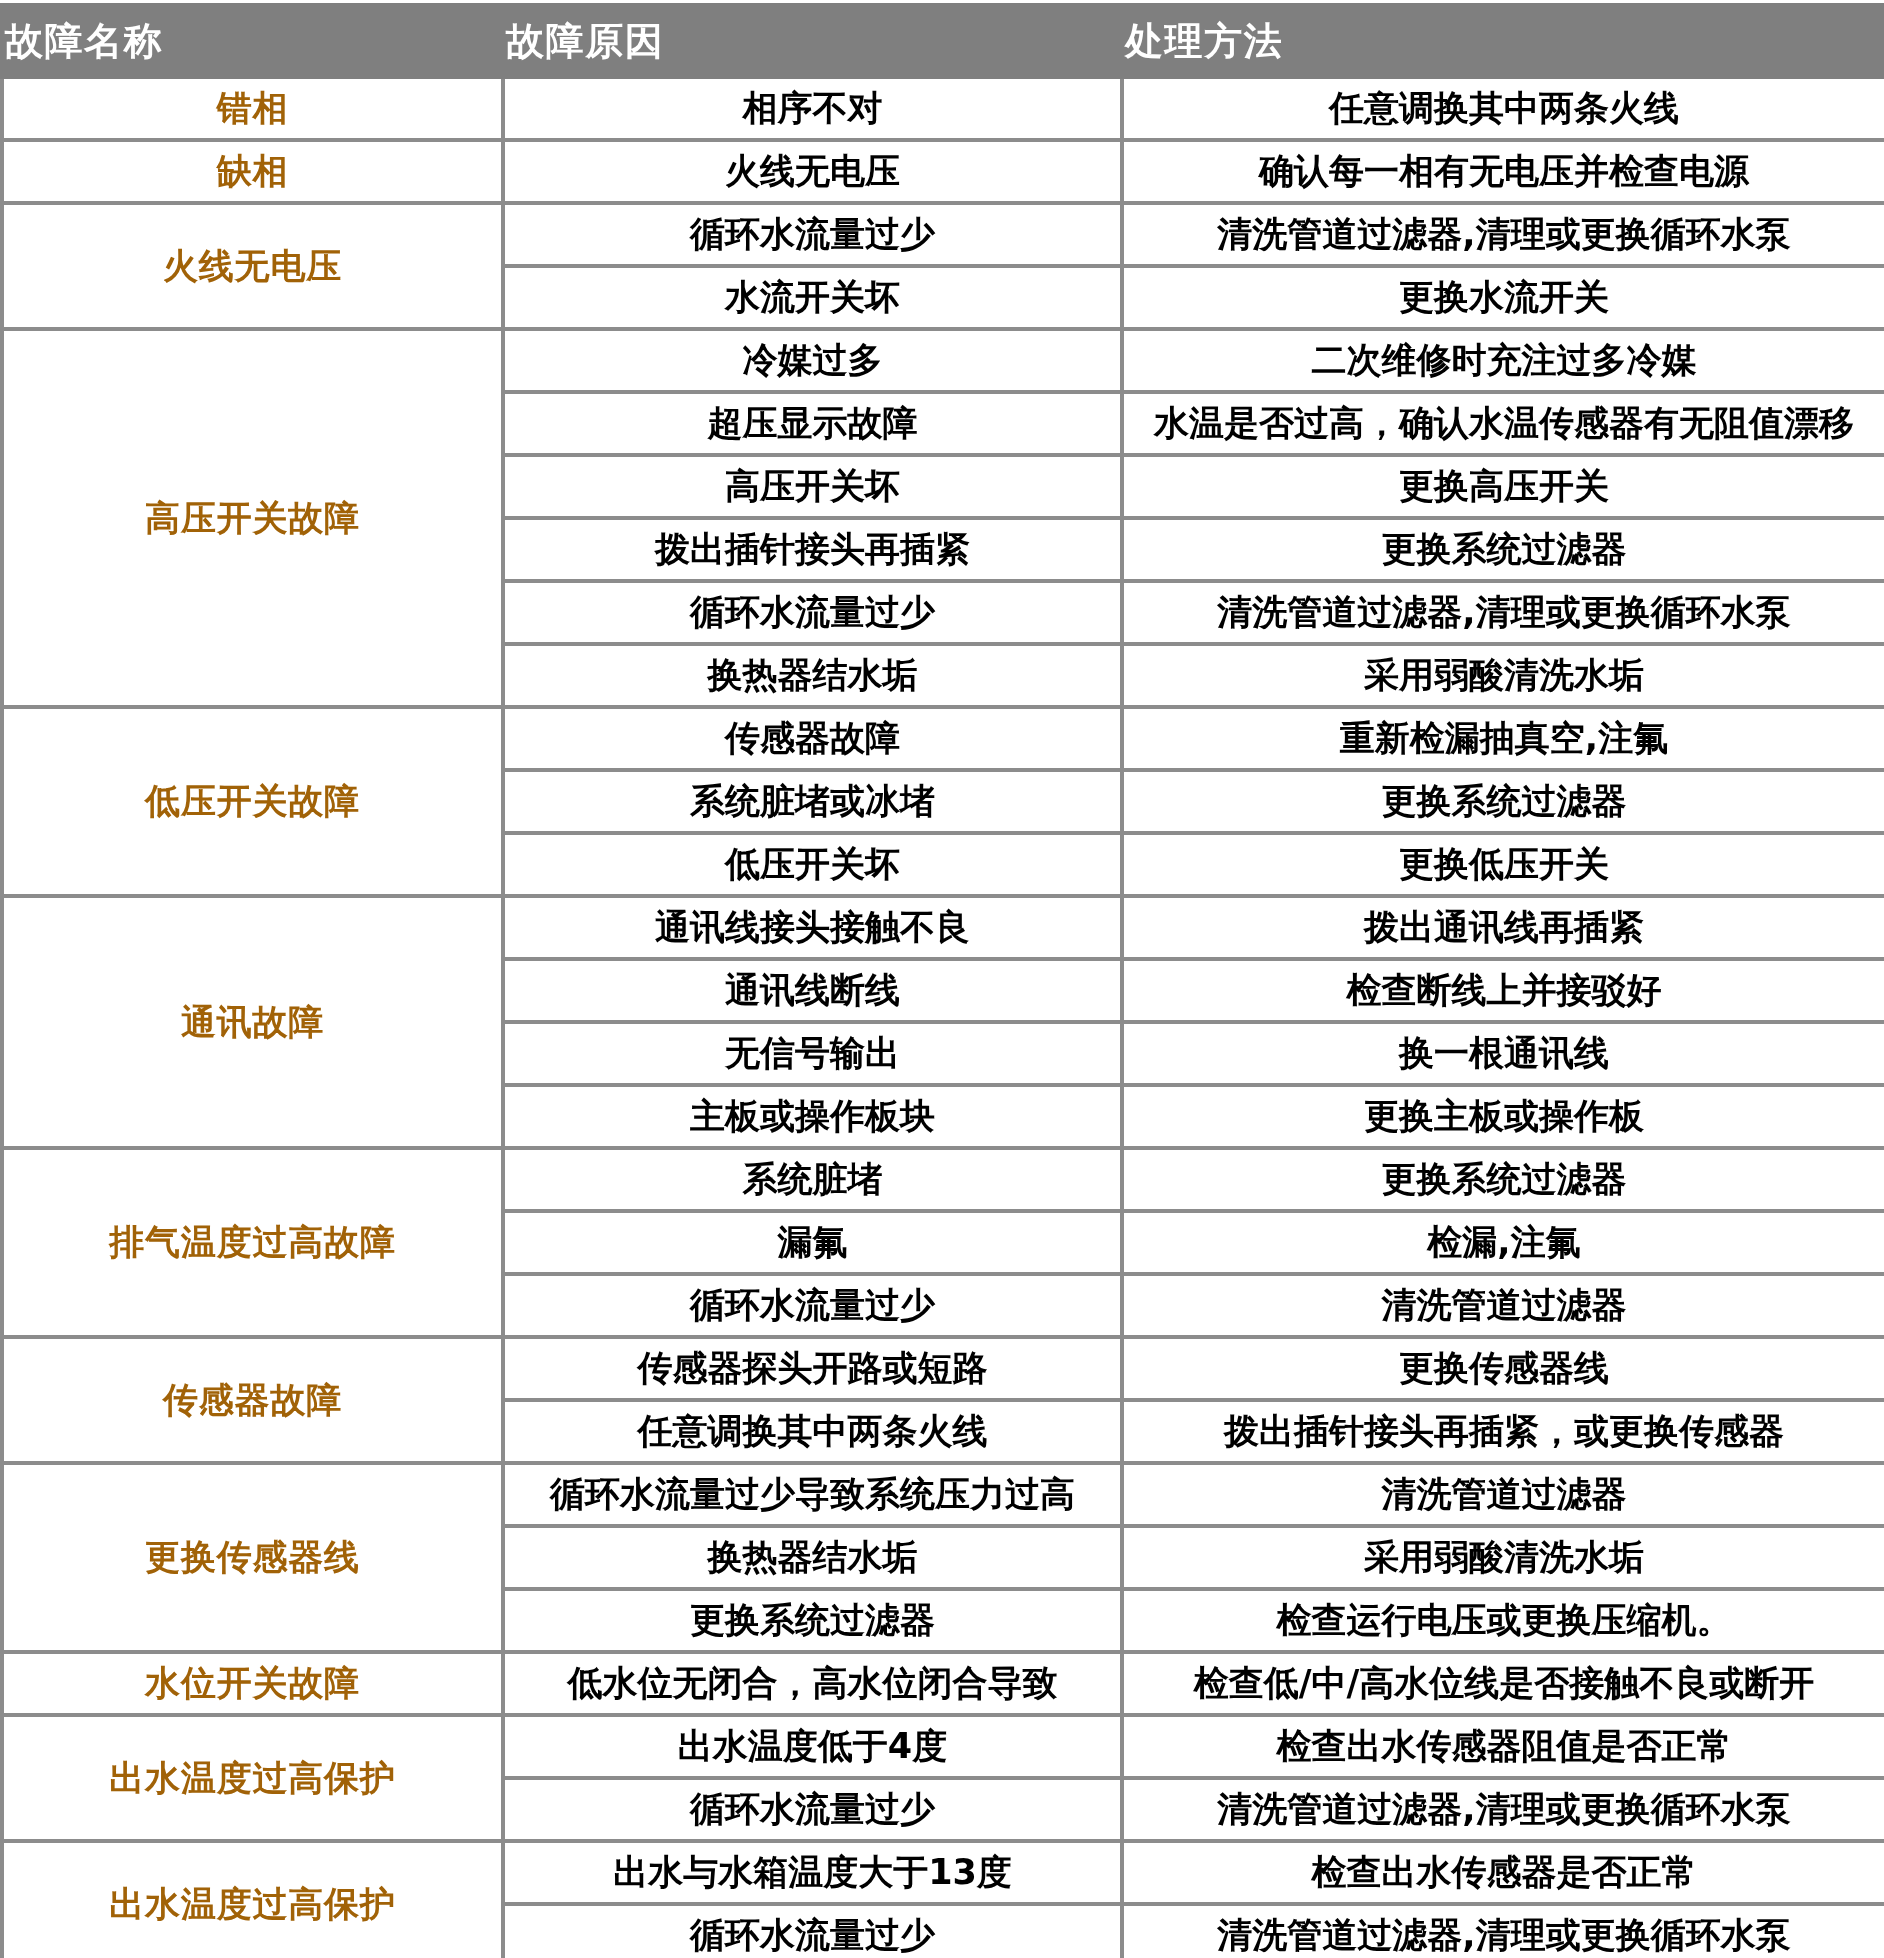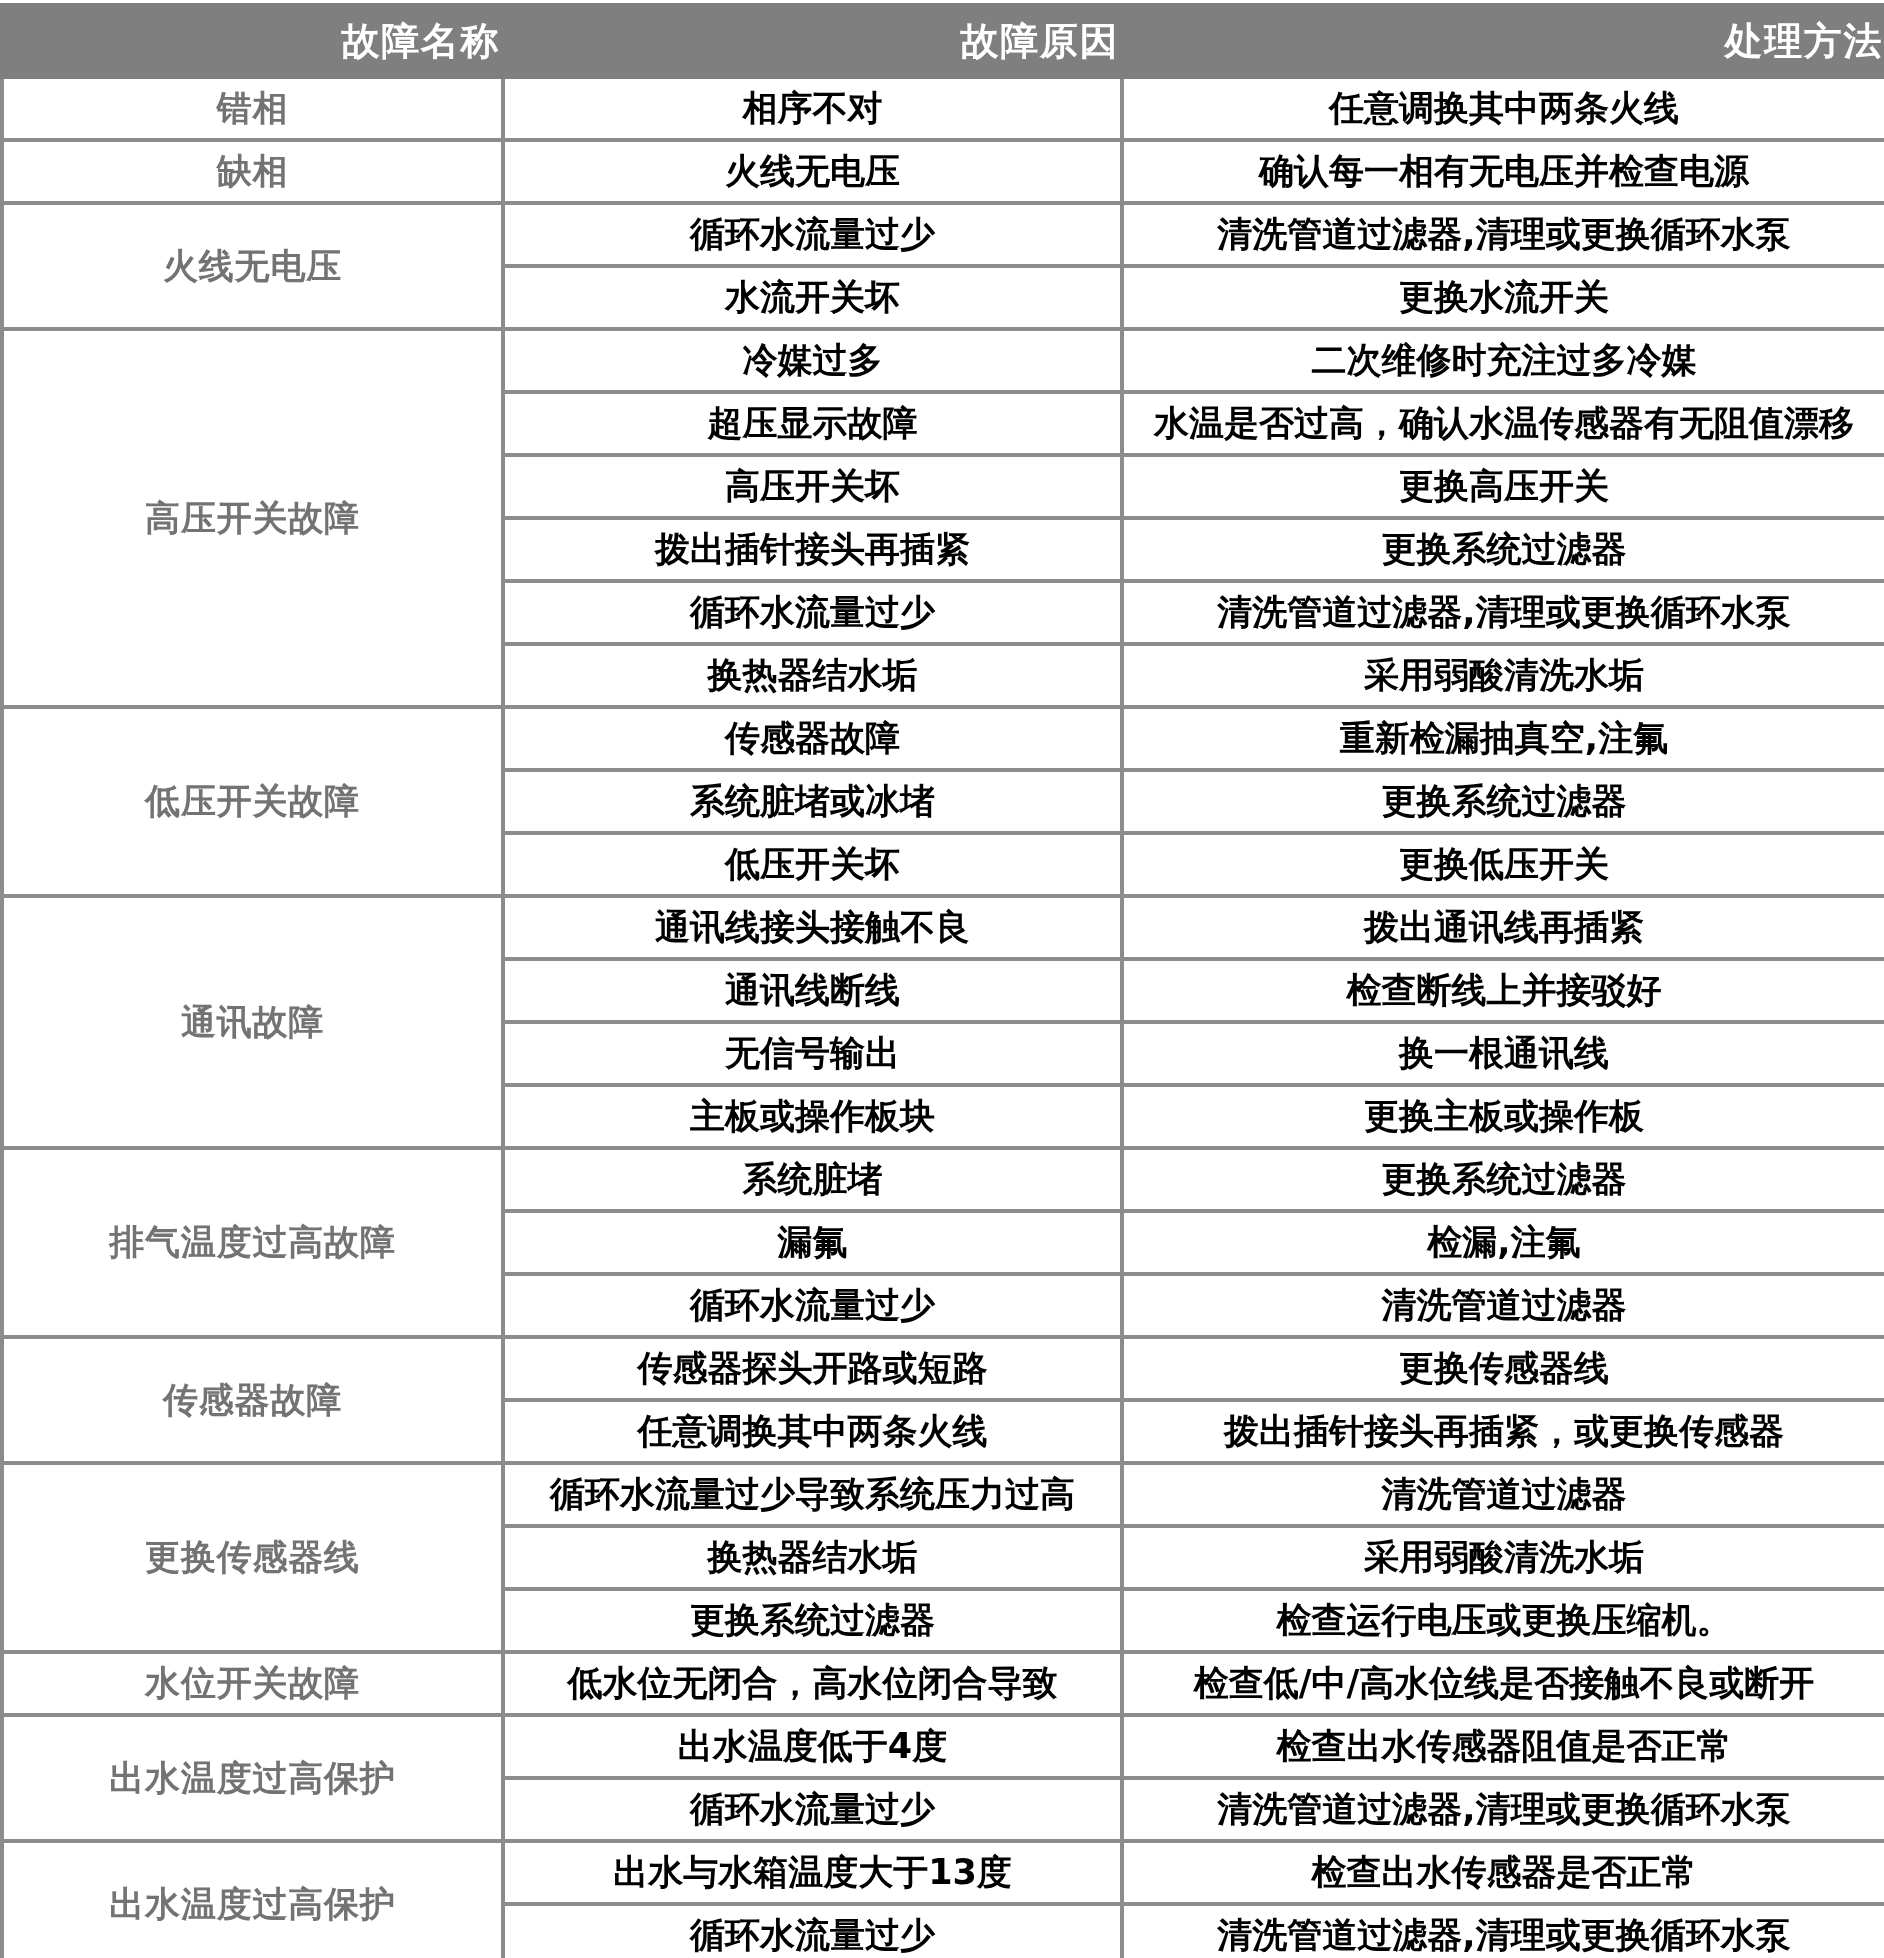--- a/index.html
+++ b/index.html
@@ -21,37 +21,37 @@
   col.c1 { width: 501px; }
   col.c2 { width: 619px; }
   col.c3 { width: 764px; }
   th {
     height: 66px;
     background: #7f7f7f;
     color: #ffffff;
     font-size: 38px;
     font-weight: bold;
     border: 4px solid #7f7f7f;
-    text-align: right;
+    text-align: left;
     vertical-align: middle;
     letter-spacing: 1.6px;
   }
   td {
     height: 59px;
     border: 4px solid #8c8c8c;
     font-size: 35px;
     color: #000000;
     text-align: center;
     vertical-align: middle;
     padding: 0 3.2px;
     overflow: hidden;
     white-space: nowrap;
   }
   td.fault-name {
-    color: #737373;
+    color: #a16207;
     letter-spacing: 0.8px;
   }
 </style>
 </head>
 <body>
 
 <table class="fault-table">
   <colgroup>
     <col class="c1">
     <col class="c2">

